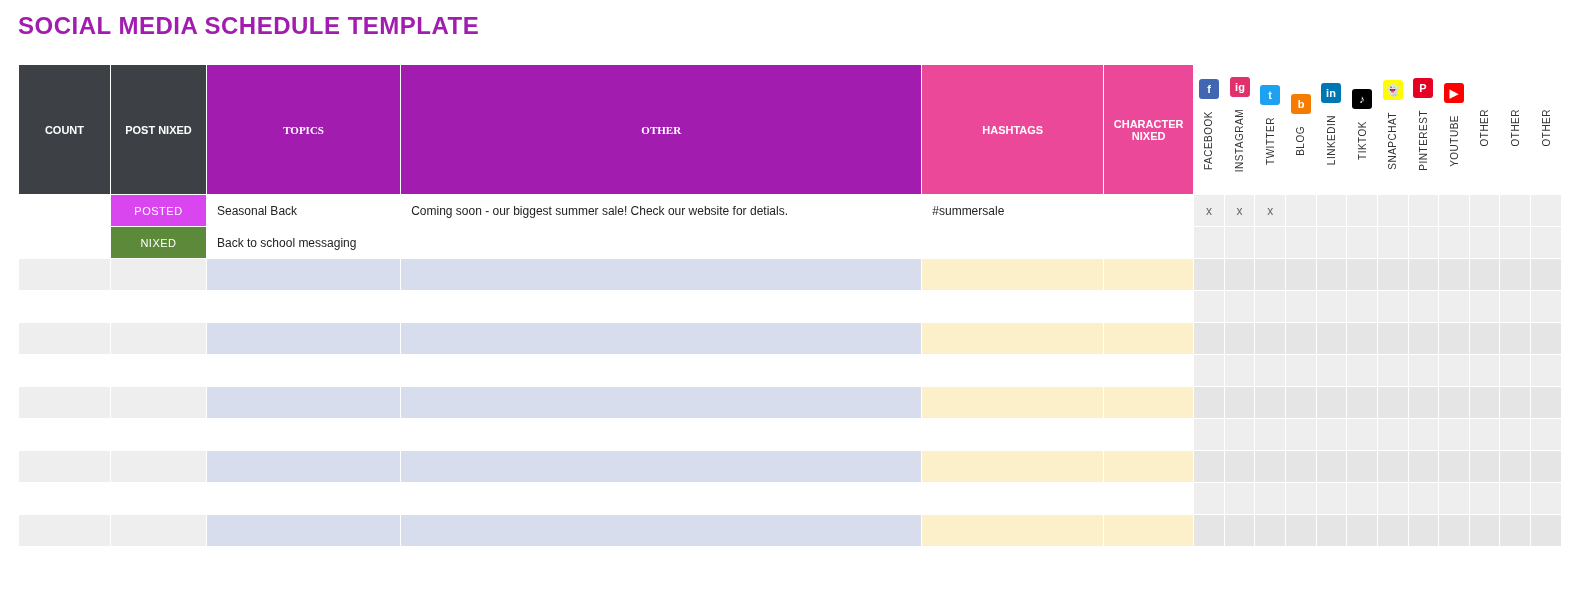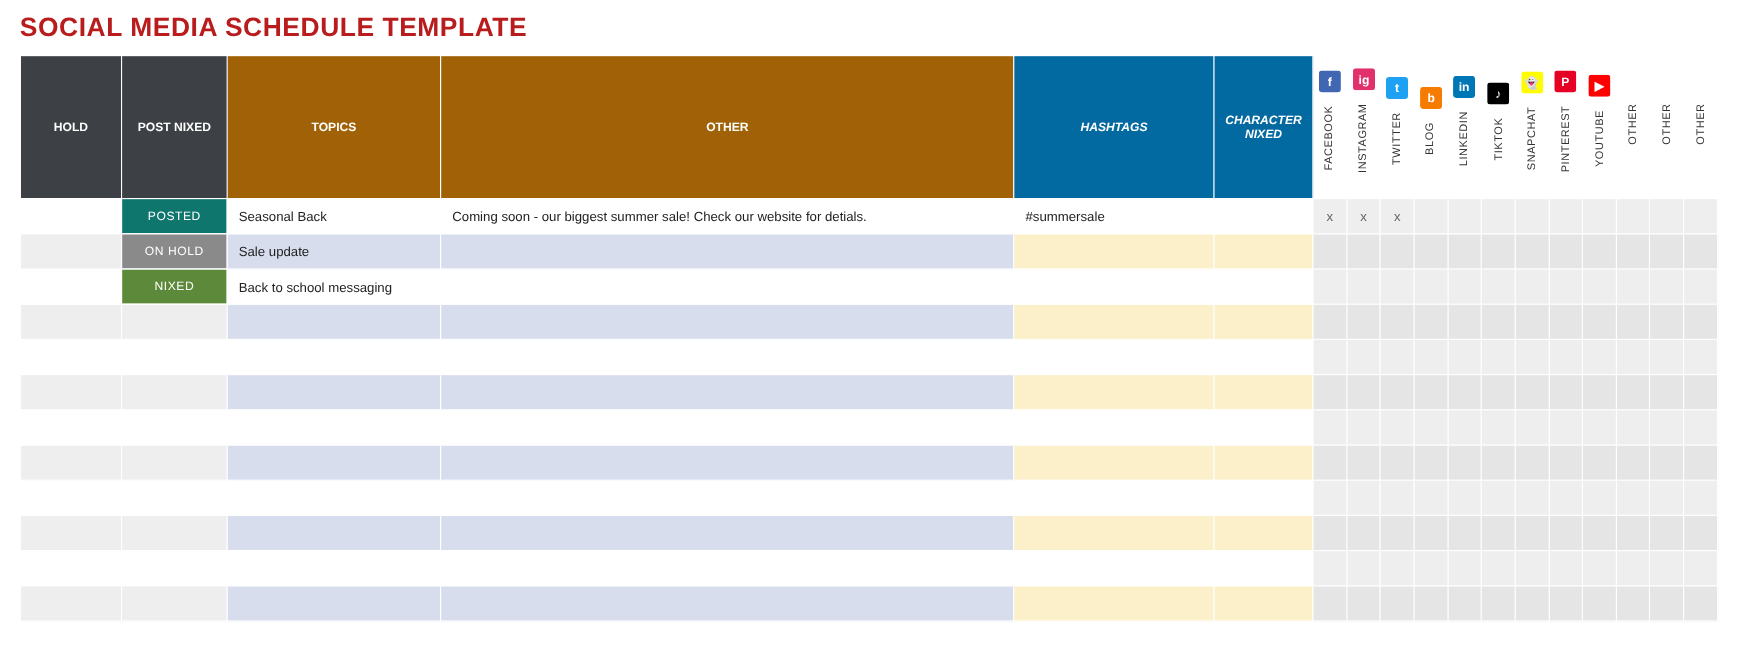--- a/index.html
+++ b/index.html
@@ -6,44 +6,44 @@
   body {
     font-family: "Segoe UI", Arial, sans-serif;
     background: #fff;
     padding: 12px 18px;
     width: 1580px;
   }
   h1.title {
     font-size: 24px;
     font-weight: 700;
     letter-spacing: 0.5px;
-    color: #b91c1c;
-    margin-bottom: 10px;
+    color: #a21caf;
+    margin-bottom: 24px;
   }
   table.sched {
     border-collapse: collapse;
     width: 100%;
     table-layout: fixed;
   }
   table.sched th, table.sched td {
     border: 1px solid #fff;
     vertical-align: middle;
   }
   
   th {
     font-size: 11px;
     font-weight: 600;
     color: #fff;
     text-align: center;
     padding: 4px;
     height: 130px;
   }
   th.dark { background: #3d4045; }
-  th.navy { background: #a16207; }
-  th.gold { background: #0369a1; color:#fff;font-style:italic; }
+  th.navy { background: #a21caf; font-family: Liberation Serif, serif; }
+  th.gold { background: #ec4899; color:#fff; }
   th.plat {
     background: #fff;
     color: #333;
     font-weight: 500;
     vertical-align: bottom;
     padding-bottom: 12px;
     position: relative;
   }
   th.plat .vlabel {
     writing-mode: vertical-rl;
@@ -86,21 +86,21 @@
   tbody tr.alt td.t-count { background: #fbf0c9; }
   tbody tr.alt td.t-plat { background: #e5e5e5; }
   tbody tr td.t-plat { background: #eeeeee; text-align:center; color:#666; font-size:12px;}
 
   td.t-status { padding:0; }
   .status-pill {
     display:flex; align-items:center; justify-content:center;
     height:100%; width:100%;
     color:#fff; font-size:11px; letter-spacing:0.5px;
   }
-  .st-posted { background:#0f766e; }
+  .st-posted { background:#d946ef; }
   .st-hold   { background:#8a8a8a; }
   .st-nixed  { background:#5d8a3a; }
 
   td.t-date { text-align:center; }
   td.t-count { text-align:center; }
 </style>
 </head>
 <body>
 
 <h1 class="title">SOCIAL MEDIA SCHEDULE TEMPLATE</h1>
@@ -121,21 +121,21 @@
       <col class="c-plat">
       <col class="c-plat">
       <col class="c-plat">
       <col class="c-plat">
       <col class="c-plat">
       <col class="c-plat">
       <col class="c-plat">
   </colgroup>
   <thead>
     <tr>
-      <th class="dark">HOLD</th>
+      <th class="dark">COUNT</th>
       <th class="dark">POST NIXED</th>
       <th class="navy">TOPICS</th>
       <th class="navy">OTHER</th>
       <th class="gold">HASHTAGS</th>
       <th class="gold">CHARACTER NIXED</th>
 
     <th class="plat"><span class="icon">
     <svg viewBox="0 0 20 20">
               <rect width="20" height="20" rx="3" fill="#4267B2"></rect>
               <text x="10" y="14" text-anchor="middle" font-size="11" font-family="Arial" font-weight="bold" fill="#fff">f</text>
@@ -211,42 +211,20 @@
         <td class="t-plat"></td>
         <td class="t-plat"></td>
         <td class="t-plat"></td>
         <td class="t-plat"></td>
         <td class="t-plat"></td>
         <td class="t-plat"></td>
         <td class="t-plat"></td>
         <td class="t-plat"></td>
         <td class="t-plat"></td>
       </tr>
-      <tr class="alt">
-        <td class="t-date"></td>
-        <td class="t-status">
-          <div class="status-pill st-hold">ON HOLD</div>
-        </td>
-        <td class="t-topics">Sale update</td>
-        <td class="t-post"></td>
-        <td class="t-hash"></td>
-        <td class="t-count"></td>
-        <td class="t-plat"></td>
-        <td class="t-plat"></td>
-        <td class="t-plat"></td>
-        <td class="t-plat"></td>
-        <td class="t-plat"></td>
-        <td class="t-plat"></td>
-        <td class="t-plat"></td>
-        <td class="t-plat"></td>
-        <td class="t-plat"></td>
-        <td class="t-plat"></td>
-        <td class="t-plat"></td>
-        <td class="t-plat"></td>
-      </tr>
       <tr>
         <td class="t-date"></td>
         <td class="t-status">
           <div class="status-pill st-nixed">NIXED</div>
         </td>
         <td class="t-topics">Back to school messaging</td>
         <td class="t-post"></td>
         <td class="t-hash"></td>
         <td class="t-count"></td>
         <td class="t-plat"></td>

